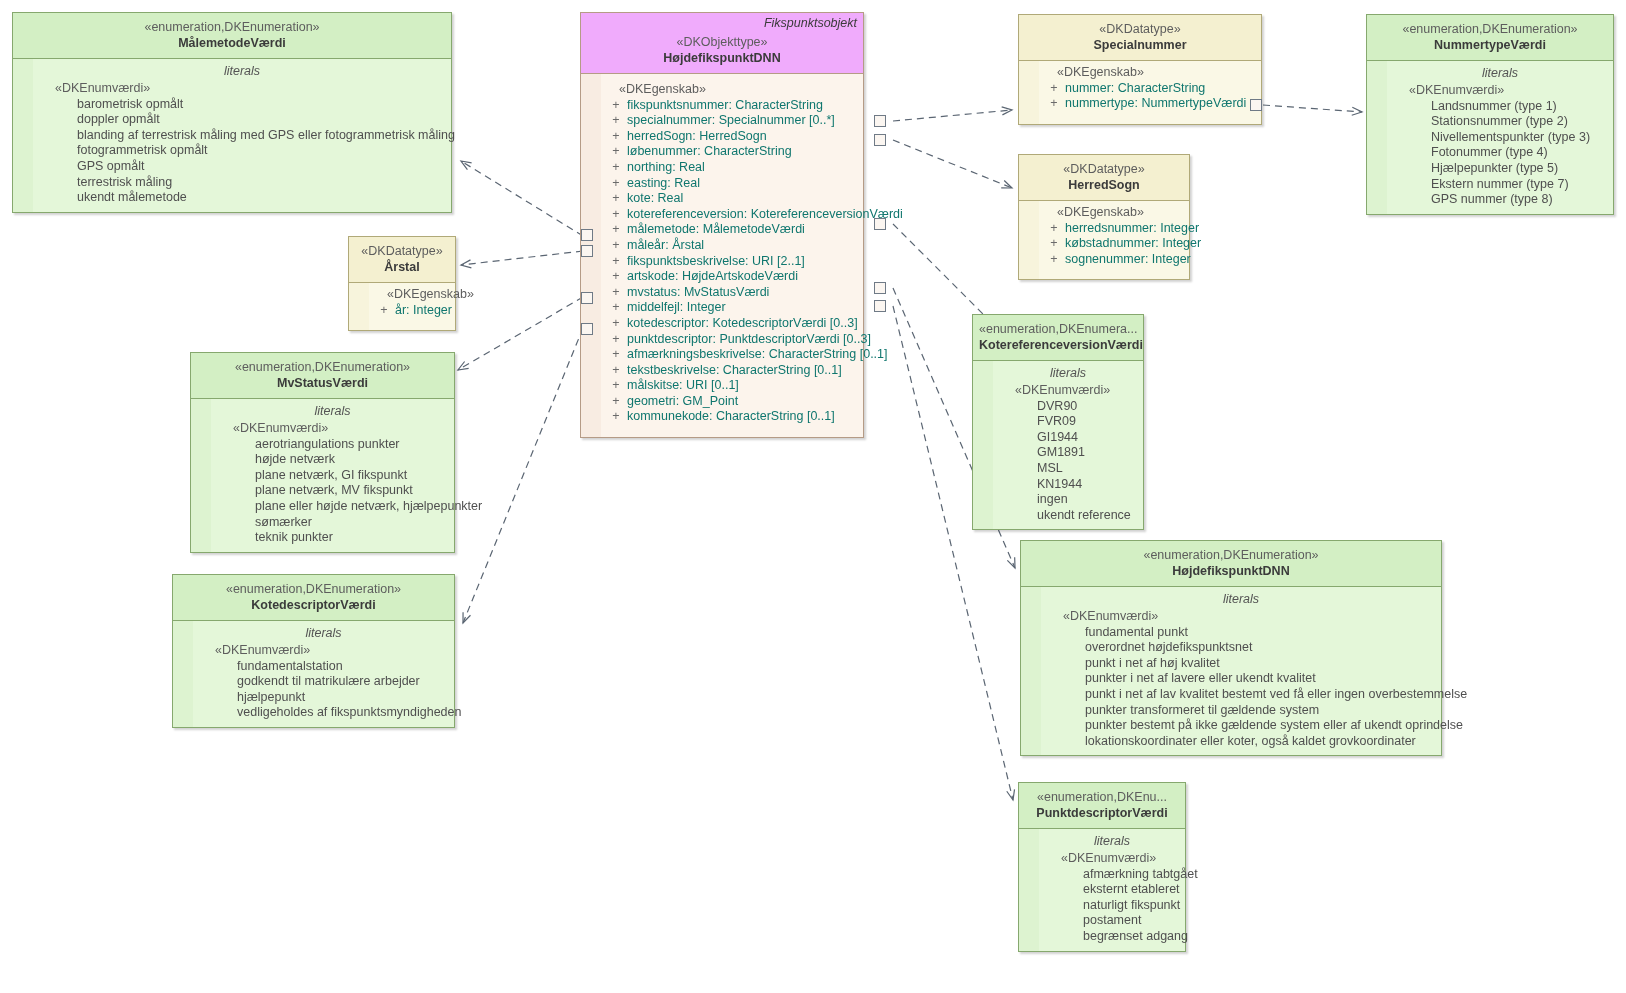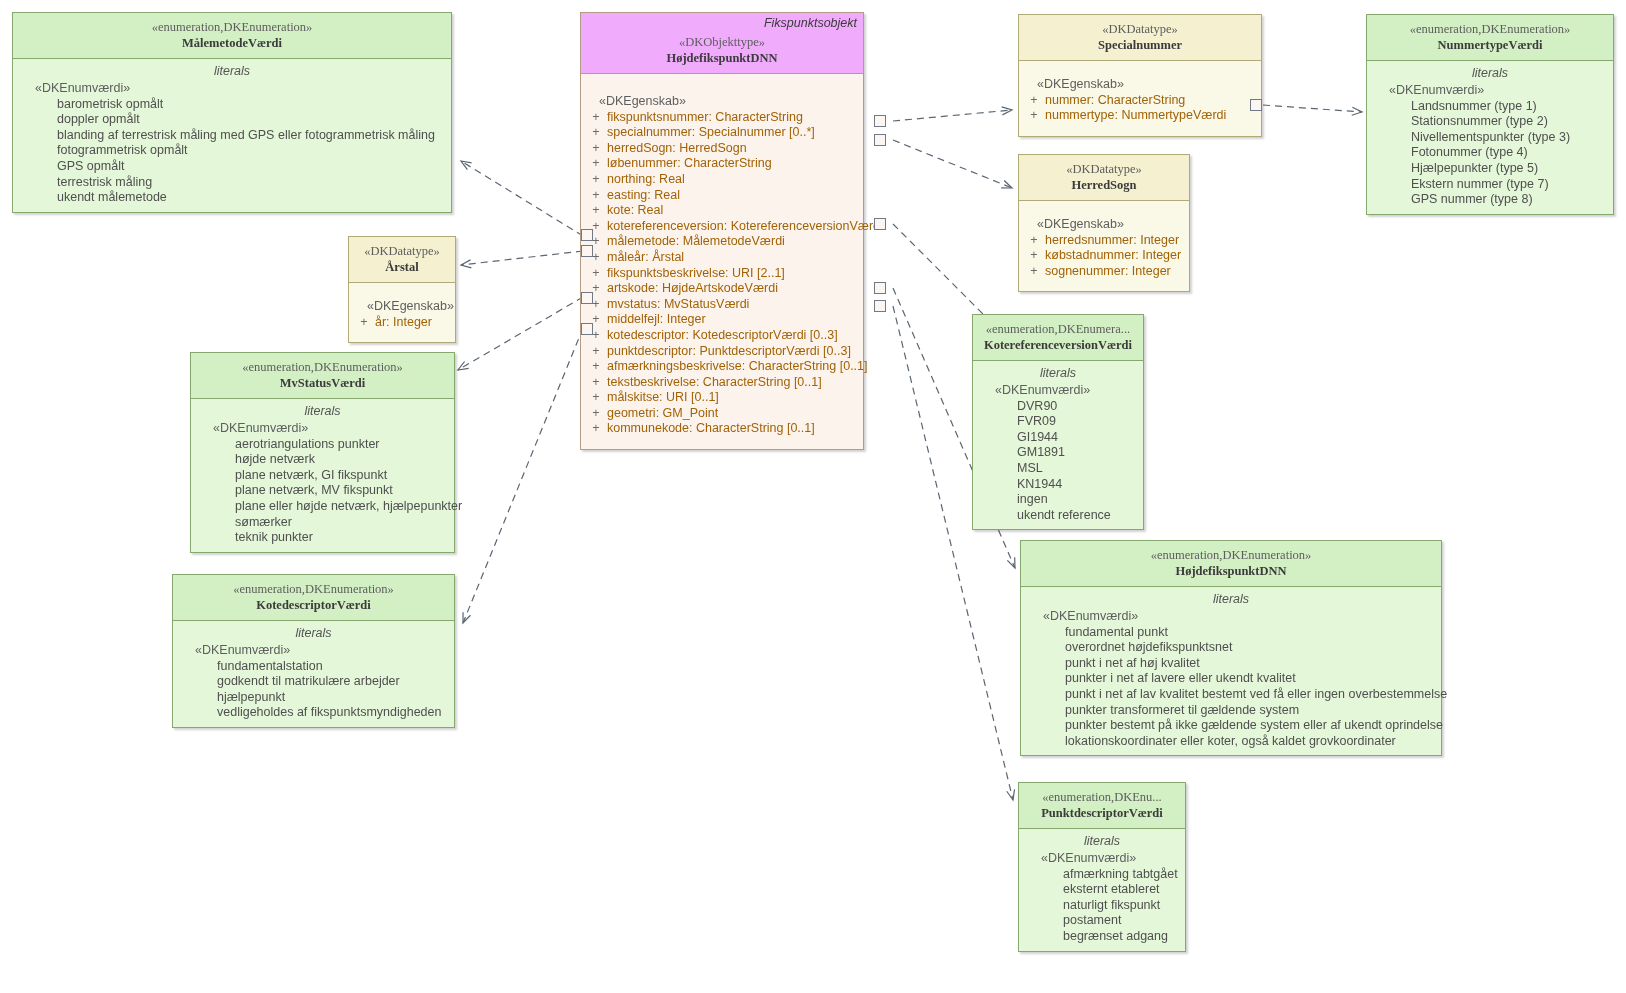--- a/index.html
+++ b/index.html
@@ -30,41 +30,40 @@
   .node.objtype{background:#f8ece2;border-color:#b59b86;}
   .node.objtype .head{background:#f0abfc;}
   .node.objtype .body{background:#fcf4ec;}
 
   .head{
     text-align:center;
     padding:7px 6px 7px 6px;
     border-bottom:1px solid #9a9a84;
     overflow:hidden;
     white-space:nowrap;
-    font-family:Liberation Serif, serif;
   }
   .node.enum .head{border-bottom-color:#86a86e;}
   .node.dtype .head{border-bottom-color:#b0a978;}
   .node.objtype .head{border-bottom-color:#b59b86;}
 
   .stereo{font-size:12.5px;color:#5d5d5d;line-height:15px;}
   .cname{font-size:12.5px;font-weight:bold;color:#3b3b3b;line-height:16px;}
 
   .sechdr{
     text-align:center;font-style:italic;color:#545454;
     padding:5px 0 3px 0;font-size:12.5px;
   }
-  .body{padding:0 4px 6px 4px;}
+  .body{padding:0 4px 6px 4px;margin-left:20px;}
   .kw{padding-left:18px;color:#5d5d5d;line-height:15.6px;font-size:12.5px;white-space:nowrap;}
   .lit{padding-left:40px;color:#4f4f4f;line-height:15.6px;font-size:12.5px;white-space:nowrap;}
 
-  .attrs{padding:16px 0 6px 0;}
+  .attrs{padding:4px 0 6px 0;}
   .attr{display:flex;line-height:15.6px;white-space:nowrap;}
   .vis{width:22px;text-align:center;color:#6b6b6b;flex:none;}
-  .atxt{color:#a16207;}
+  .atxt{color:#0f766e;}
   .attr.kwrow{padding-left:14px;color:#5d5d5d;}
 
   .cornerlabel{
     position:absolute;
     font-style:italic;
     font-size:12.5px;
     color:#3b3b3b;
     white-space:nowrap;
   }
   .port{

